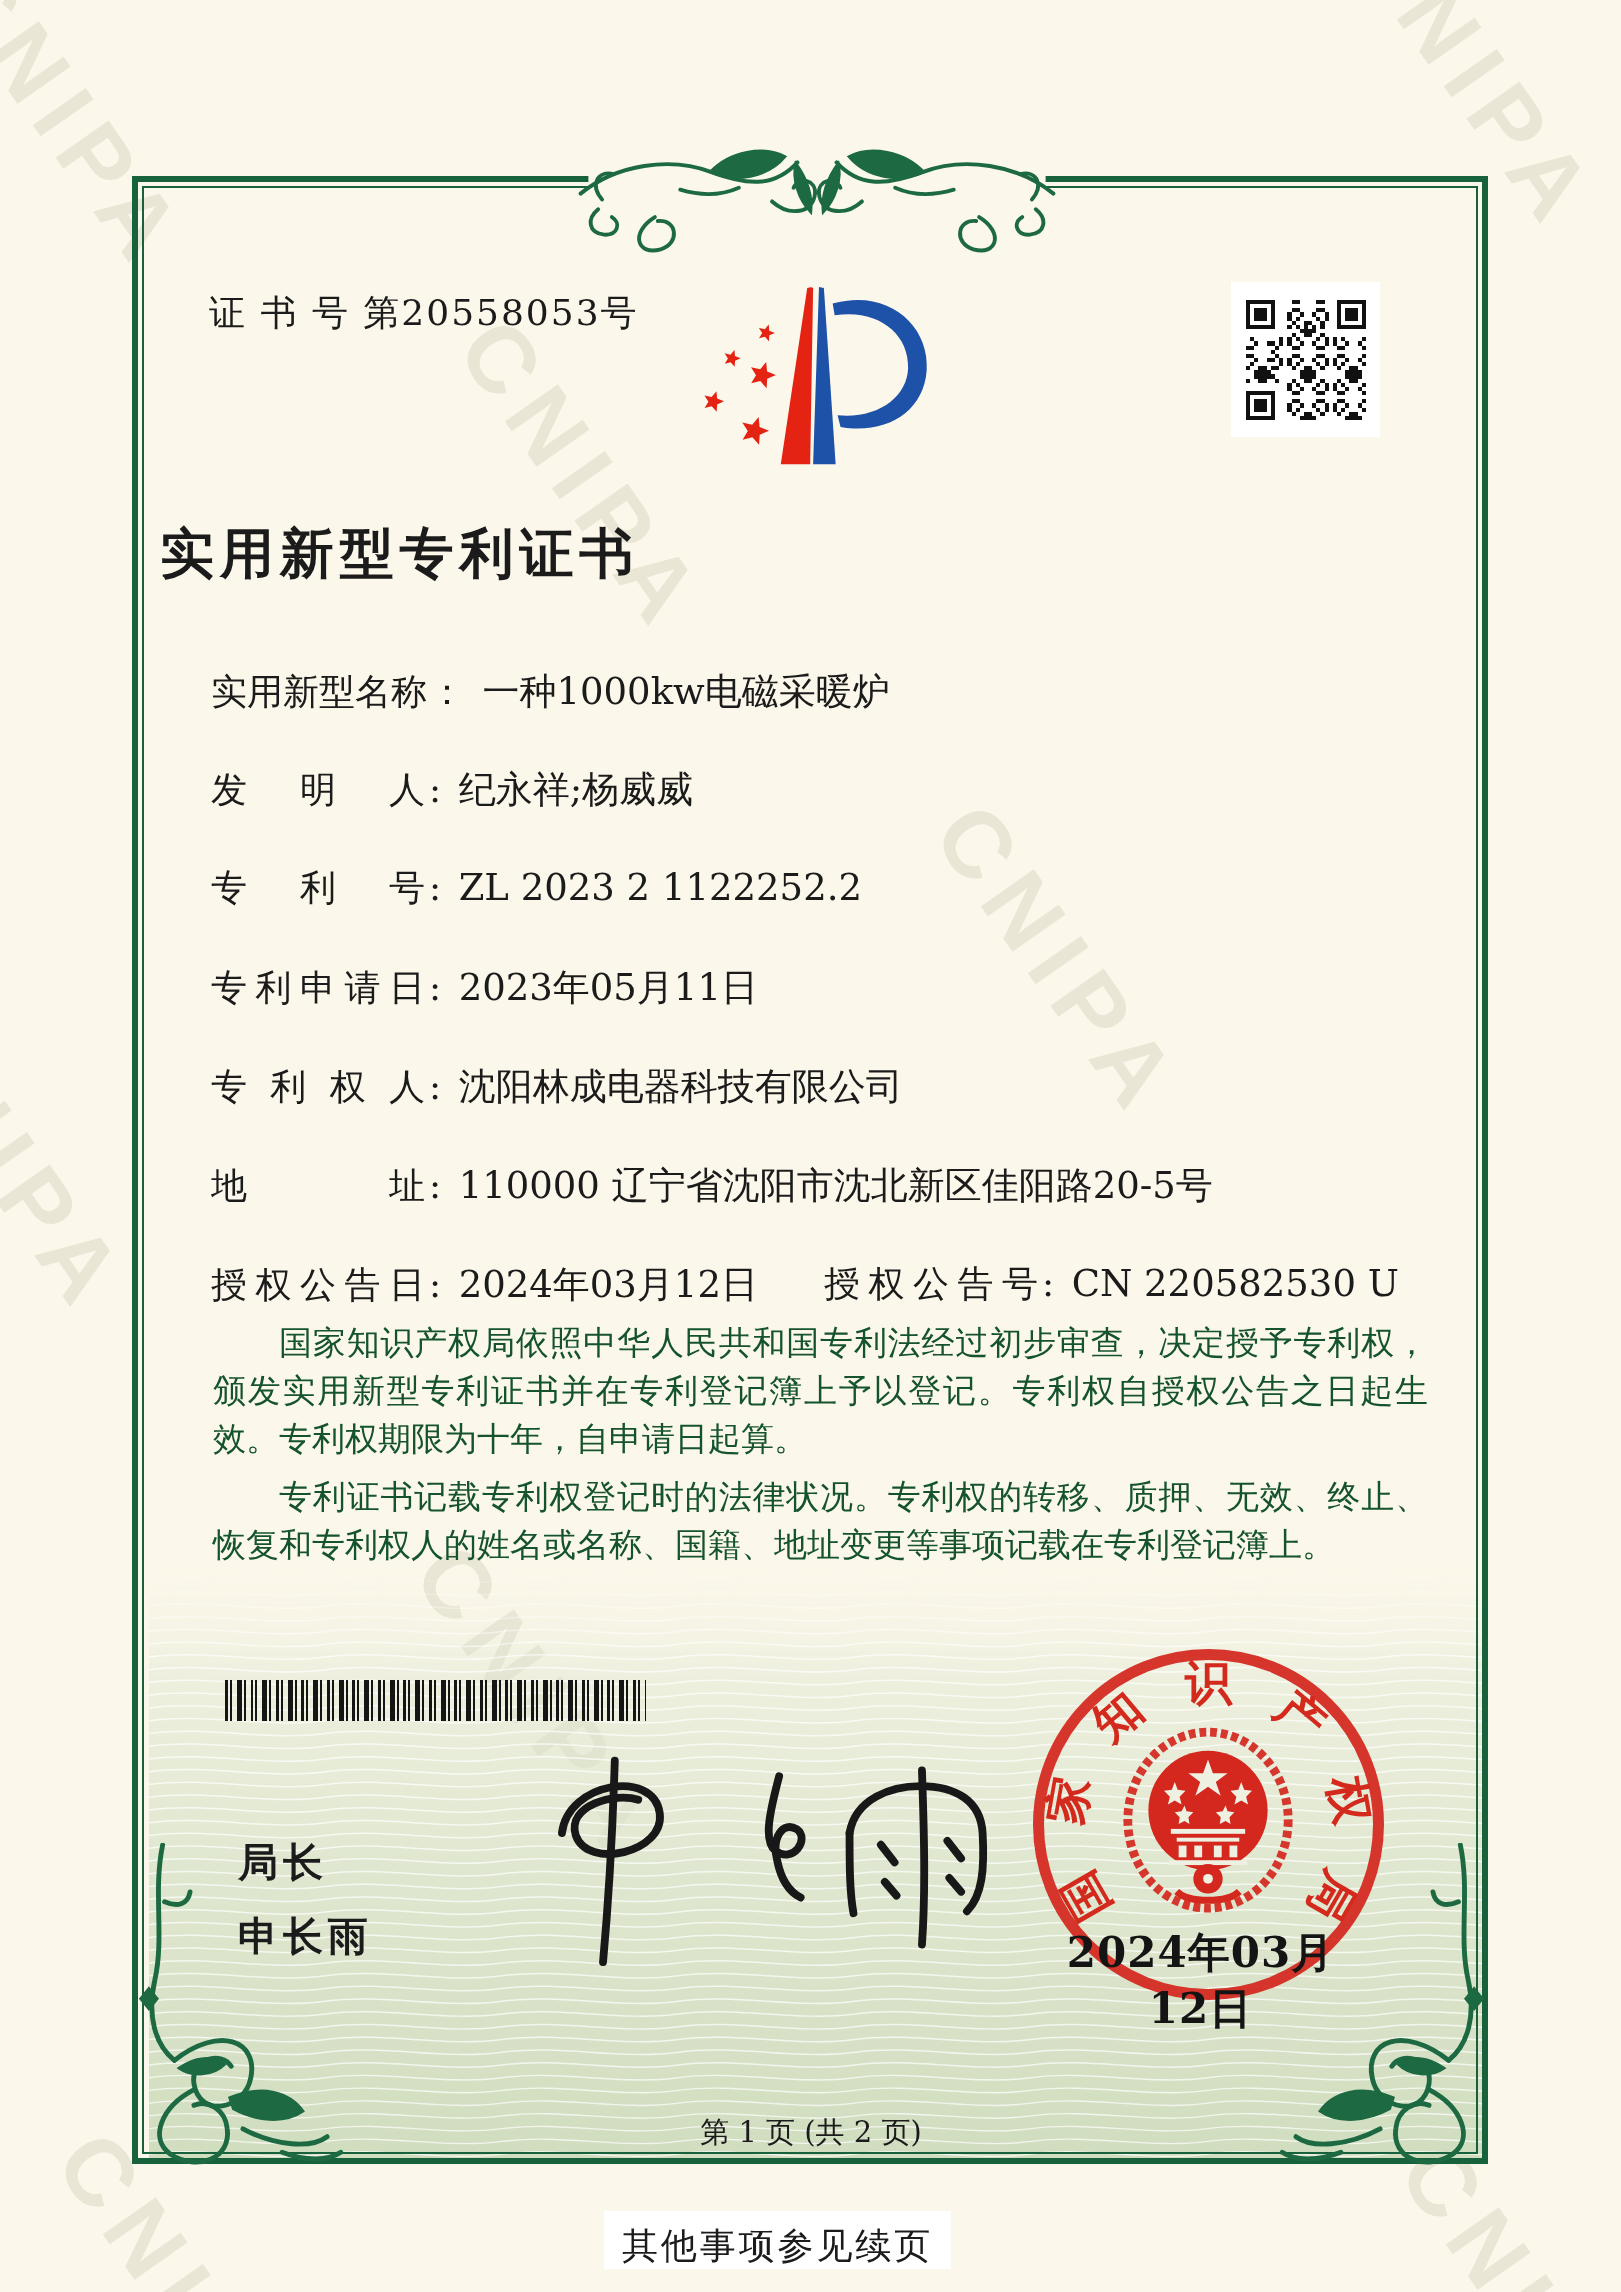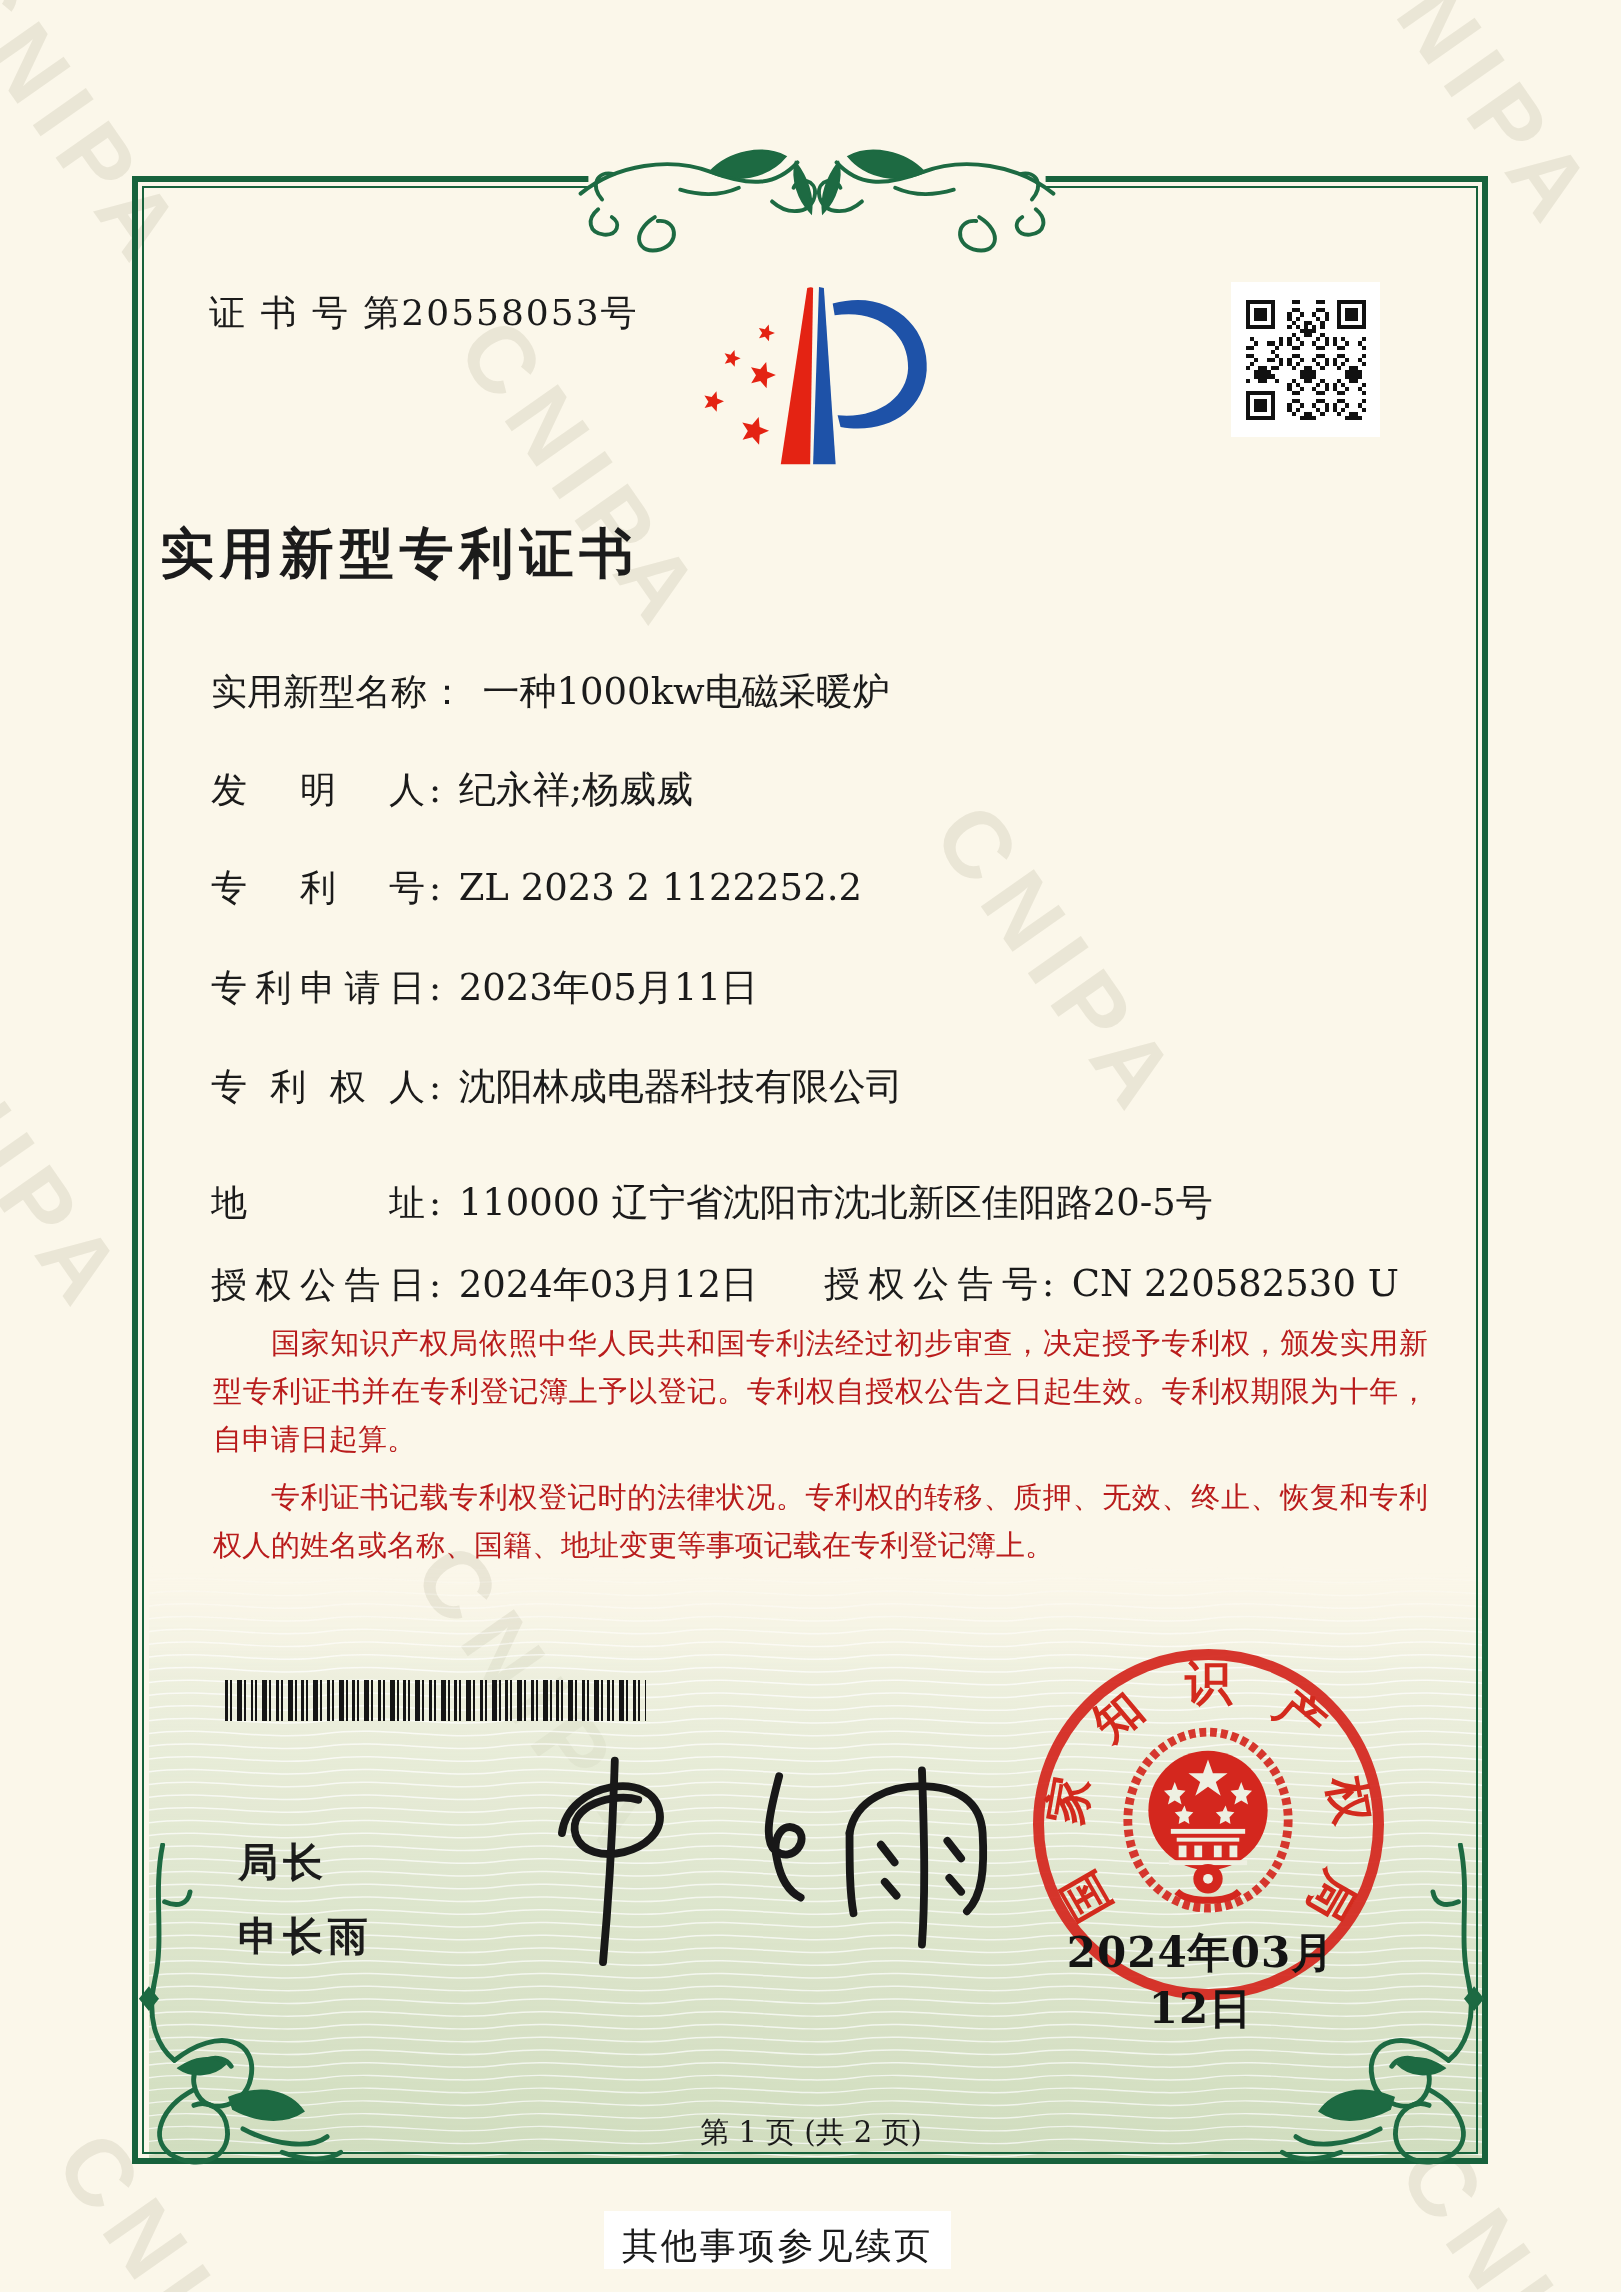--- a/index.html
+++ b/index.html
@@ -24,22 +24,22 @@
   .certno{left:209px;top:289px;font-size:36px;letter-spacing:2px;z-index:3;}
   .title{left:132px;top:518px;width:1358px;text-align:left;font-size:54px;font-weight:700;
          letter-spacing:5.9px;z-index:3;padding-left:28px;}
   .frow{position:absolute;left:211px;width:1225px;font-size:37px;z-index:3;white-space:nowrap;}
   .flabel{display:inline-block;width:214px;font-size:36px;text-align:justify;text-align-last:justify;
           vertical-align:baseline;}
   .fcolon{display:inline-block;margin:0 17.6px 0 3.9px;font-size:36px;}
   .fpair2{position:absolute;left:613px;top:0;white-space:nowrap;}
   
   .legal{left:213px;top:1319px;width:1215px;z-index:3;}
-  .legal p{margin:0 0 9.8px 0;font-size:29px;line-height:48px;text-indent:2em;text-align:justify;
-           color:#b91c1c;}
+  .legal p{margin:0 0 9.8px 0;font-size:33px;line-height:48px;text-indent:2em;text-align:justify;
+           color:#14532d;}
   
   .barcode{left:225px;top:1680px;width:421px;height:41px;z-index:3;
      background:repeating-linear-gradient(90deg,#151515 0 2.9px,rgba(0,0,0,0) 2.9px 4.9px,
        #151515 4.9px 6.9px,rgba(0,0,0,0) 6.9px 11.8px,#151515 11.8px 16.7px,rgba(0,0,0,0) 16.7px 18.6px,
        #151515 18.6px 20.6px,rgba(0,0,0,0) 20.6px 25.5px);}
   
   .sig-role{left:238px;top:1835px;font-size:40px;font-weight:700;letter-spacing:4.9px;
             font-family:Liberation Mono, monospace;z-index:3;}
   .sig-name{left:238px;top:1909px;font-size:40px;font-weight:700;letter-spacing:4.9px;
             font-family:"Liberation Sans",sans-serif;z-index:3;}
@@ -388,21 +388,21 @@
   </div>
   <div class="frow" style="top:864px;">
     <span class="flabel">专利号</span><span class="fcolon">:</span><span>ZL 2023 2 1122252.2</span>
   </div>
   <div class="frow" style="top:963px;">
     <span class="flabel">专利申请日</span><span class="fcolon">:</span><span>2023年05月11日</span>
   </div>
   <div class="frow" style="top:1062px;">
     <span class="flabel">专利权人</span><span class="fcolon">:</span><span>沈阳林成电器科技有限公司</span>
   </div>
-  <div class="frow" style="top:1161px;margin-top:17px;">
+  <div class="frow" style="top:1161px;">
     <span class="flabel">地址</span><span class="fcolon">:</span><span>110000 辽宁省沈阳市沈北新区佳阳路20-5号</span>
   </div>
   <div class="frow" style="top:1260px;">
     <span class="flabel">授权公告日</span><span class="fcolon">:</span><span>2024年03月12日</span>
     <span class="fpair2">
       <span class="flabel">授权公告号</span><span class="fcolon">:</span><span>CN 220582530 U</span>
     </span>
   </div>
 
   <div class="abs legal">

